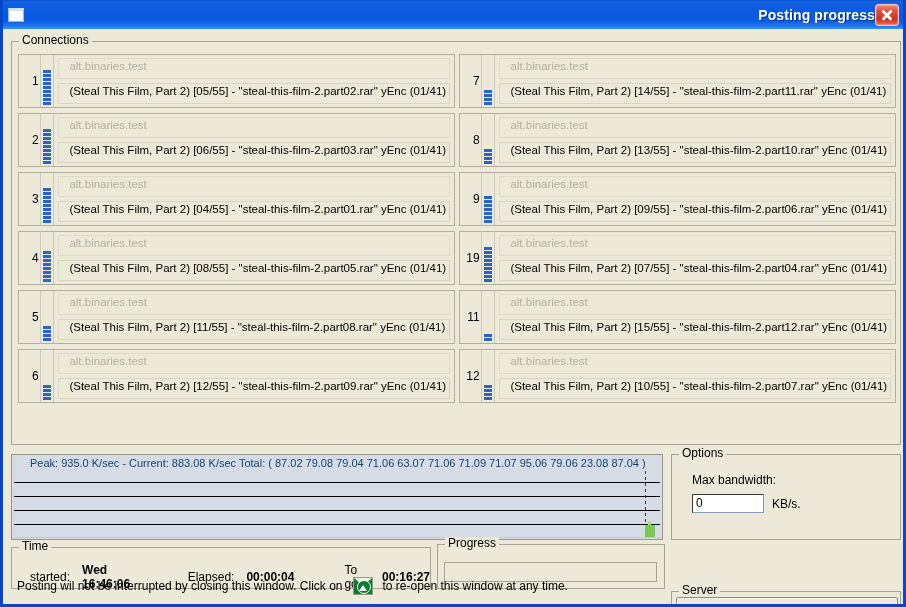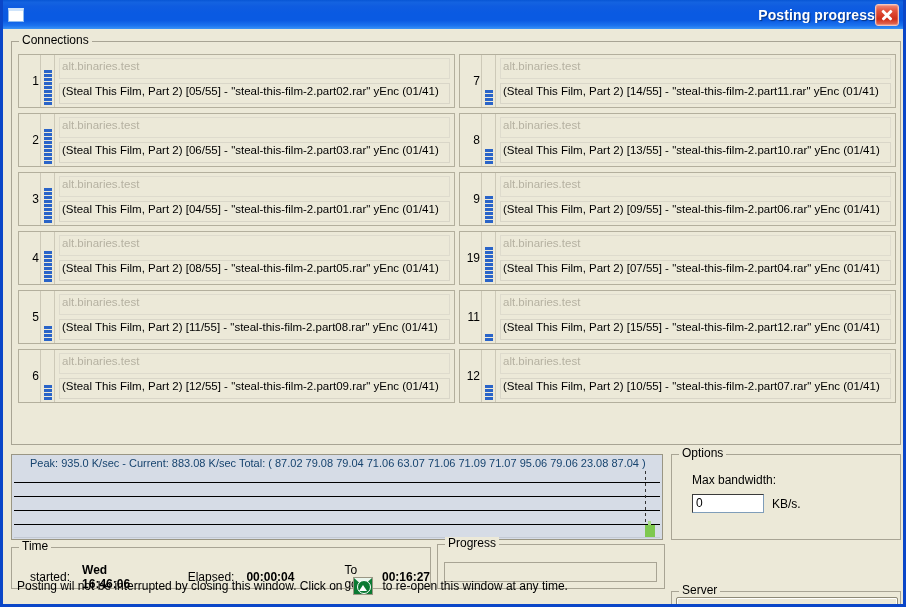--- a/index.html
+++ b/index.html
@@ -134,21 +134,21 @@
     padding:3px 4px;
     box-sizing:border-box;
     min-width:0;
   }
   .fld{
     border:1px solid #d9d6c8;
     background:#ece9d8;
     font-size:11.5px;
     line-height:15px;
     height:27px;
-    padding:0 2px;
+    padding:0 10px;
     box-sizing:border-box;
     white-space:nowrap;overflow:hidden;
     color:#000;
   }
   .fld.group-name{color:#b5b1a1;border-color:#dedbcd;}
 
   
   #graph{
     position:absolute;left:8px;top:425px;width:652px;height:86px;
     border:1px solid #9a9684;

